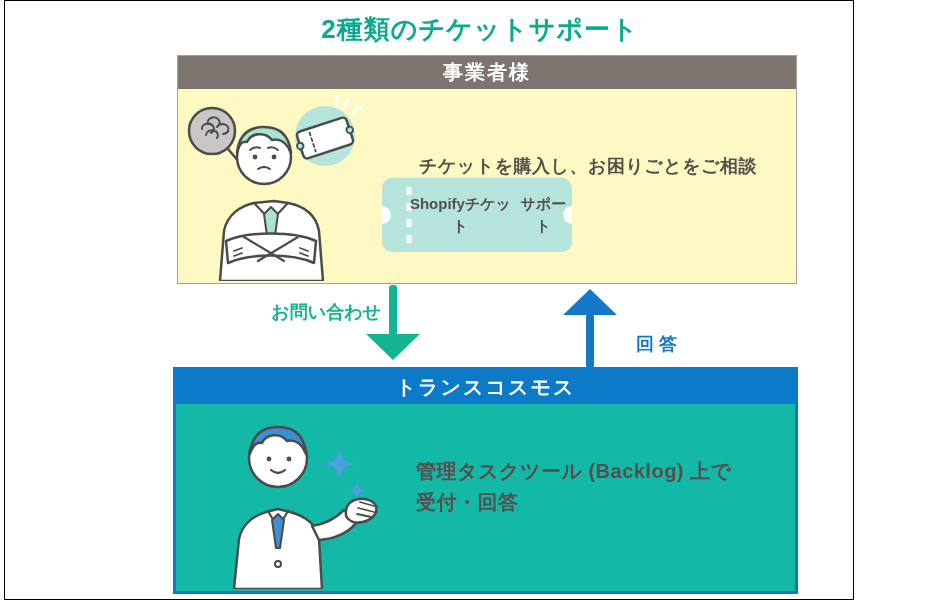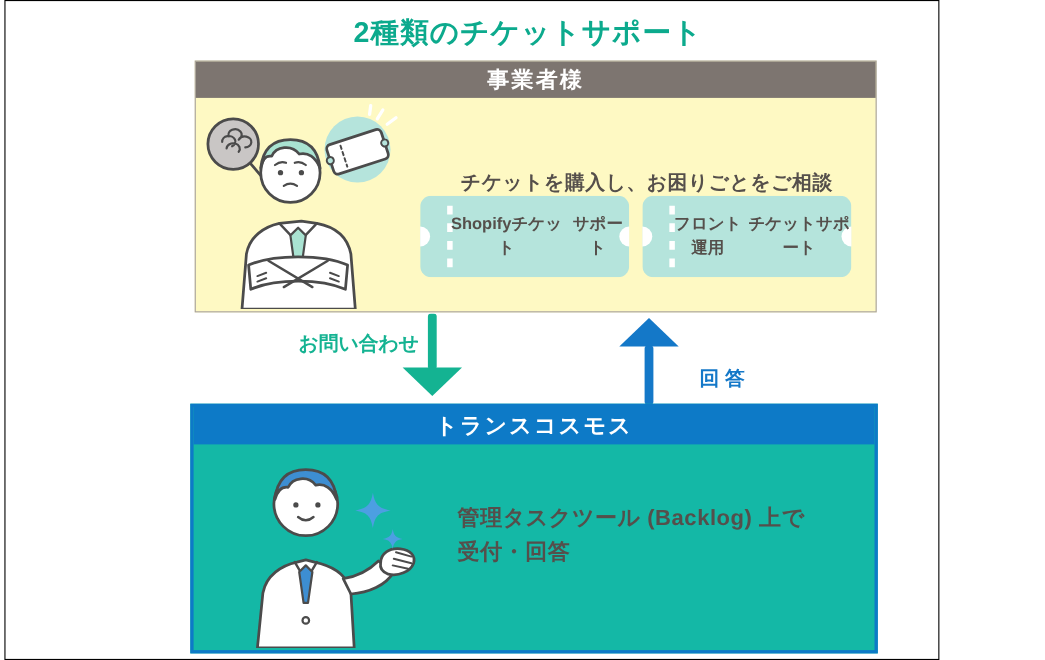--- a/index.html
+++ b/index.html
@@ -142,32 +142,20 @@
           <line x1="27" y1="9" x2="27" y2="65" stroke="#fff" stroke-width="5" stroke-dasharray="8 8"></line>
           <circle cx="0" cy="37" r="9" fill="#fff"></circle>
           <circle cx="190" cy="37" r="9" fill="#fff"></circle>
         </svg>
         <div class="ticket-label">
           <span>Shopifyチケット</span>
           <span>サポート</span>
         </div>
       </div>
 
-      <div class="ticket t1">
-        <svg width="190" height="74" viewBox="0 0 190 74">
-          <rect class="mint-fill" x="0" y="0" width="190" height="74" rx="10"></rect>
-          <line x1="27" y1="9" x2="27" y2="65" stroke="#fff" stroke-width="5" stroke-dasharray="8 8"></line>
-          <circle cx="0" cy="37" r="9" fill="#fff"></circle>
-          <circle cx="190" cy="37" r="9" fill="#fff"></circle>
-        </svg>
-        <div class="ticket-label">
-          <span>フロント運用</span>
-          <span>チケットサポート</span>
-        </div>
-      </div>
 
     </div>
   </div>
 
   <div class="inquiry-label">お問い合わせ</div>
   <svg class="arrow-down-svg" width="56" height="76" viewBox="0 0 56 76">
     <rect class="green-fill" x="24" y="0" width="8" height="51" rx="3"></rect>
     <polygon class="green-fill" points="1,49 55,49 28,75"></polygon>
   </svg>
   <svg class="arrow-up-svg" width="56" height="80" viewBox="0 0 56 80">

